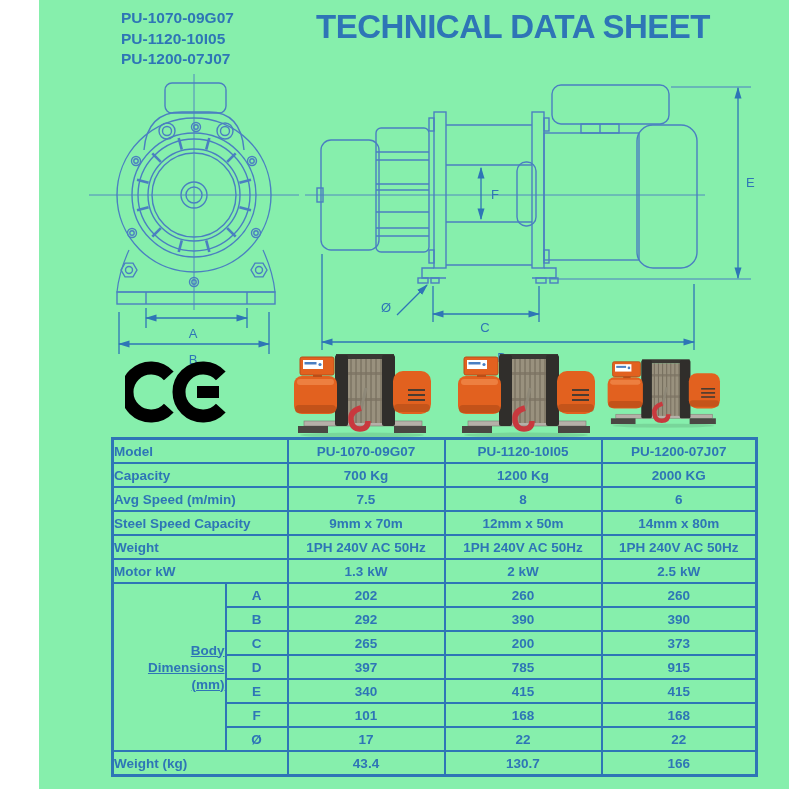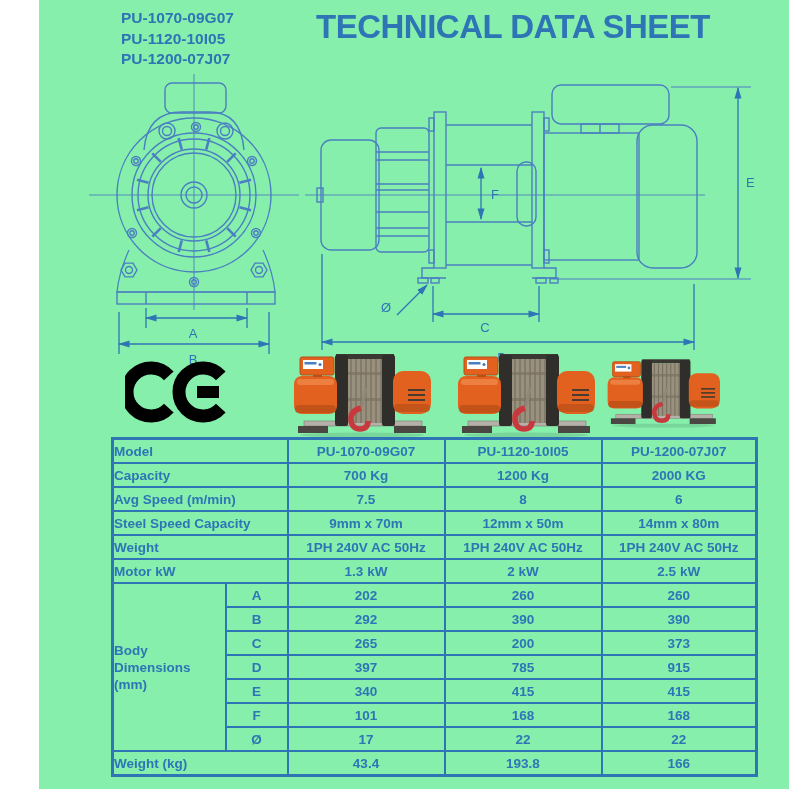--- a/index.html
+++ b/index.html
@@ -12,21 +12,21 @@
          font-weight:bold;font-size:33px;letter-spacing:-0.5px;white-space:nowrap;}
   .abs{position:absolute;}
   
   table.spec{position:absolute;left:72px;top:437px;width:644px;border-collapse:collapse;
              table-layout:fixed;color:var(--accent);border:3px solid var(--accent);}
   table.spec td{border:2px solid var(--accent);height:22px;padding:0;
                 font-weight:bold;font-size:13.5px;overflow:hidden;white-space:nowrap;}
   td.lbl{text-align:left;padding-left:4px;}
   td.val{text-align:center;}
   td.dimkey{text-align:center;}
-  td.dimlbl{text-align:left;white-space:normal;font-size:13.5px;line-height:17px;}
+  td.dimlbl{text-align:right;white-space:normal;font-size:13.5px;line-height:17px;text-decoration:underline;}
   svg text{font-family:"Liberation Sans",sans-serif;}
 </style>
 </head>
 <body>
 
 <div class="page">
 
   <div class="models">
     <div>PU-1070-09G07</div>
     <div>PU-1120-10I05</div>
@@ -362,19 +362,19 @@
         </tr>
         <tr>
           <td class="dimkey">Ø</td>
           <td class="val">17</td>
           <td class="val">22</td>
           <td class="val">22</td>
         </tr>
         <tr>
           <td class="lbl" colspan="2">Weight (kg)</td>
           <td class="val">43.4</td>
-          <td class="val">193.8</td>
+          <td class="val">130.7</td>
           <td class="val">166</td>
         </tr>
       </tbody>
   </table>
 
 </div>
 
 </body></html>

